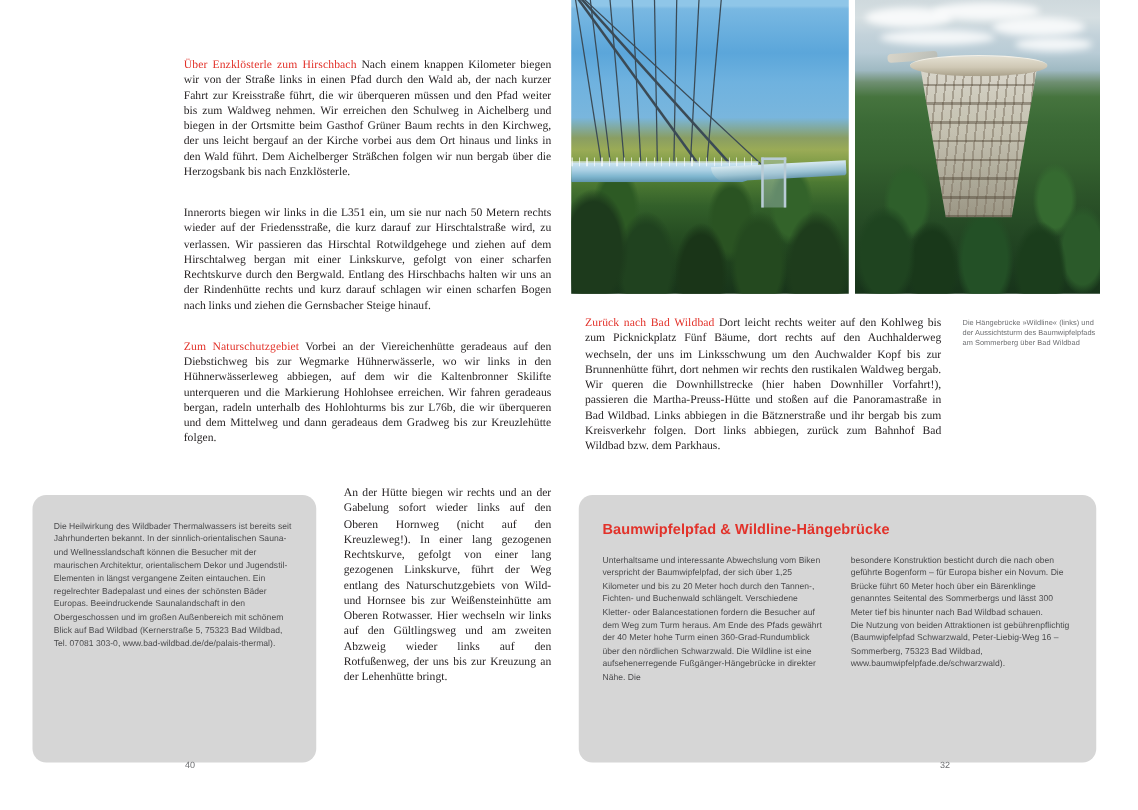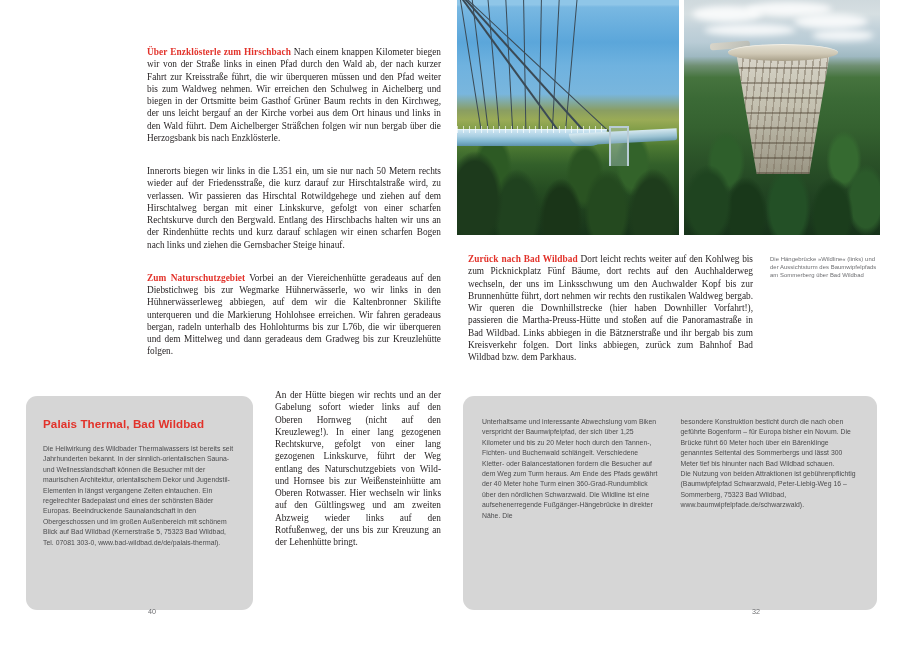--- a/index.html
+++ b/index.html
@@ -36,21 +36,21 @@
     font-family: "Liberation Serif", "DejaVu Serif", serif;
     font-size: 9.3px;
     line-height: 12.25px;
     text-align: justify;
     text-justify: inter-word;
     color: #231f20;
     hyphens: manual;
   }
   .lead {
     color: #e2322a;
-    font-weight: bold;
+    font-weight: normal;
     letter-spacing: 0.1px;
   }
   .para { margin: 0 0 0 0; }
   .para + .para { margin-top: 21px; }
 
   
   .photo {
     position: absolute;
     overflow: hidden;
   }
@@ -264,21 +264,20 @@
       <p class="para"><span>Innerorts biegen wir links in die L351 ein, um sie nur nach 50 Metern rechts wieder auf der Friedensstraße, die kurz darauf zur Hirschtalstraße wird, zu verlassen. Wir passieren das Hirschtal Rotwildgehege und ziehen auf dem Hirschtalweg bergan mit einer Linkskurve, gefolgt von einer scharfen Rechtskurve durch den Bergwald. Entlang des Hirschbachs halten wir uns an der Rindenhütte rechts und kurz darauf schlagen wir einen scharfen Bogen nach links und ziehen die Gernsbacher Steige hinauf.</span></p>
       <p class="para"><span class="lead">Zum Naturschutzgebiet</span><span> Vorbei an der Viereichenhütte geradeaus auf den Diebstichweg bis zur Wegmarke Hühnerwässerle, wo wir links in den Hühnerwässerleweg abbiegen, auf dem wir die Kaltenbronner Skilifte unterqueren und die Markierung Hohlohsee erreichen. Wir fahren geradeaus bergan, radeln unterhalb des Hohlohturms bis zur L76b, die wir überqueren und dem Mittelweg und dann geradeaus dem Gradweg bis zur Kreuzlehütte folgen.</span></p>
     </div>
 
     <div class="body-col col-left-lower">
       <p class="para">An der Hütte biegen wir rechts und an der Gabelung sofort wieder links auf den Oberen Hornweg (nicht auf den Kreuzleweg!). In einer lang gezogenen Rechtskurve, gefolgt von einer lang gezogenen Linkskurve, führt der Weg entlang des Naturschutzgebiets von Wild- und Hornsee bis zur Weißensteinhütte am Oberen Rotwasser. Hier wechseln wir links auf den Gültlingsweg und am zweiten Abzweig wieder links auf den Rotfußenweg, der uns bis zur Kreuzung an der Lehenhütte bringt.</p>
     </div>
 
     <div class="infobox box-left">
       <div class="inner">
-        <h3>Palais Thermal, Bad Wildbad</h3>
         <div class="bodytext">Die Heilwirkung des Wildbader Thermalwassers ist bereits seit Jahrhunderten bekannt. In der sinnlich-orientalischen Sauna- und Wellnesslandschaft können die Besucher mit der maurischen Architektur, orientalischem Dekor und Jugendstil-Elementen in längst vergangene Zeiten eintauchen. Ein regelrechter Badepalast und eines der schönsten Bäder Europas. Beeindruckende Saunalandschaft in den Obergeschossen und im großen Außenbereich mit schönem Blick auf Bad Wildbad (Kernerstraße 5, 75323 Bad Wildbad, Tel. 07081 303-0, www.bad-wildbad.de/de/palais-thermal).</div>
       </div>
     </div>
 
     <div class="folio folio-left">40</div>
   </div>
 
   <div class="page-half page-right">
   </div>
 
@@ -314,20 +313,21 @@
   </div>
 
   <div class="body-col col-right-main">
     <p class="para"><span class="lead">Zurück nach Bad Wildbad</span><span> Dort leicht rechts weiter auf den Kohlweg bis zum Picknickplatz Fünf Bäume, dort rechts auf den Auchhalderweg wechseln, der uns im Linksschwung um den Auchwalder Kopf bis zur Brunnenhütte führt, dort nehmen wir rechts den rustikalen Waldweg bergab. Wir queren die Downhillstrecke (hier haben Downhiller Vorfahrt!), passieren die Martha-Preuss-Hütte und stoßen auf die Panoramastraße in Bad Wildbad. Links abbiegen in die Bätznerstraße und ihr bergab bis zum Kreisverkehr folgen. Dort links abbiegen, zurück zum Bahnhof Bad Wildbad bzw. dem Parkhaus.</span></p>
   </div>
 
   <div class="caption" style="left:770px; top:255px; width:108px;">Die Hängebrücke »Wildline« (links) und der Aussichtsturm des Baumwipfelpfads am Sommerberg über Bad Wildbad</div>
 
   <div class="infobox box-right">
     <div class="inner">
+      <h3>Baumwipfelpfad &amp; Wildline-Hängebrücke</h3>
       <div class="cols">
         <div class="bodytext">Unterhaltsame und interessante Abwechslung vom Biken verspricht der Baumwipfelpfad, der sich über 1,25 Kilometer und bis zu 20 Meter hoch durch den Tannen-, Fichten- und Buchenwald schlängelt. Verschiedene Kletter- oder Balancestationen fordern die Besucher auf dem Weg zum Turm heraus. Am Ende des Pfads gewährt der 40 Meter hohe Turm einen 360-Grad-Rundumblick über den nördlichen Schwarzwald. Die Wildline ist eine aufsehenerregende Fußgänger-Hängebrücke in direkter Nähe. Die</div>
         <div class="bodytext" style="white-space: pre-line;">besondere Konstruktion besticht durch die nach oben geführte Bogenform – für Europa bisher ein Novum. Die Brücke führt 60 Meter hoch über ein Bärenklinge genanntes Seitental des Sommerbergs und lässt 300 Meter tief bis hinunter nach Bad Wildbad schauen.
 Die Nutzung von beiden Attraktionen ist gebührenpflichtig (Baumwipfelpfad Schwarzwald, Peter-Liebig-Weg 16 – Sommerberg, 75323 Bad Wildbad, www.baumwipfelpfade.de/schwarzwald).</div>
       </div>
     </div>
   </div>
 
   <div class="folio folio-right">32</div>
 

